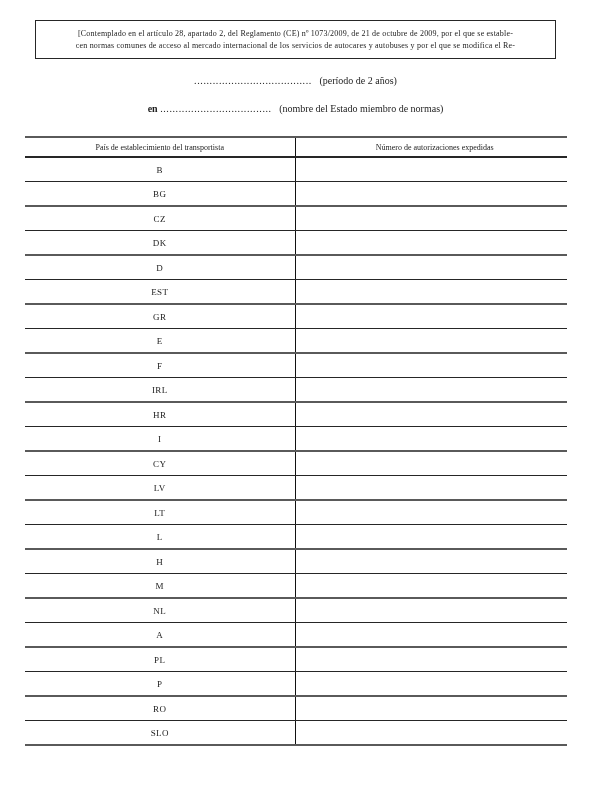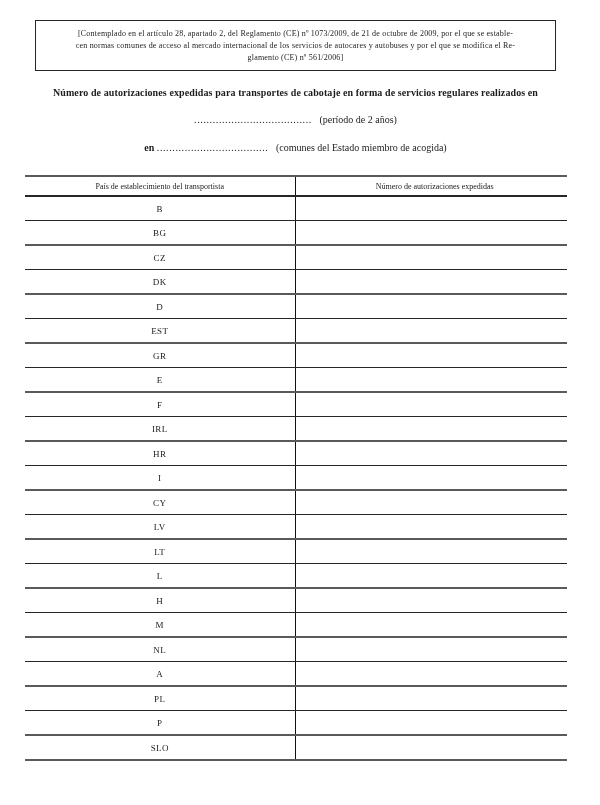--- a/index.html
+++ b/index.html
@@ -63,34 +63,32 @@
   th.col2,td.value{border-left:1px solid #111;padding-left:7px;}
 </style>
 </head>
 <body>
 
 <div class="page">
 
   <div class="regbox">
     <div>[Contemplado en el artículo 28, apartado 2, del Reglamento (CE) nº 1073/2009, de 21 de octubre de 2009, por el que se estable-</div>
     <div>cen normas comunes de acceso al mercado internacional de los servicios de autocares y autobuses y por el que se modifica el Re-</div>
-    <div>glamento (CE) nº 561/2006]</div>
   </div>
 
-  <div class="title">Número de autorizaciones expedidas para transportes de cabotaje en forma de servicios regulares realizados en</div>
 
   <div class="fillline">
     <span class="dots">......................................</span>
     <span class="lbl">(período de 2 años)</span>
   </div>
 
   <div class="fillline">
     <span class="pfx">en</span>
     <span class="dots">....................................</span>
-    <span class="lbl">(comunes del Estado miembro de acogida)</span>
+    <span class="lbl">(nombre del Estado miembro de normas)</span>
   </div>
 
   <table>
     <colgroup>
         <col>
         <col>
       </colgroup>
     <thead>
       <tr>
         <th class="col1">País de establecimiento del transportista</th>
@@ -180,19 +178,23 @@
   </tr>
         <tr>
     <td class="code">PL</td>
     <td class="value"></td>
   </tr>
         <tr>
     <td class="code">P</td>
     <td class="value"></td>
   </tr>
         <tr>
+    <td class="code">RO</td>
+    <td class="value"></td>
+  </tr>
+        <tr>
     <td class="code">SLO</td>
     <td class="value"></td>
   </tr>
       </tbody>
   </table>
 
 </div>
 
 </body></html>

